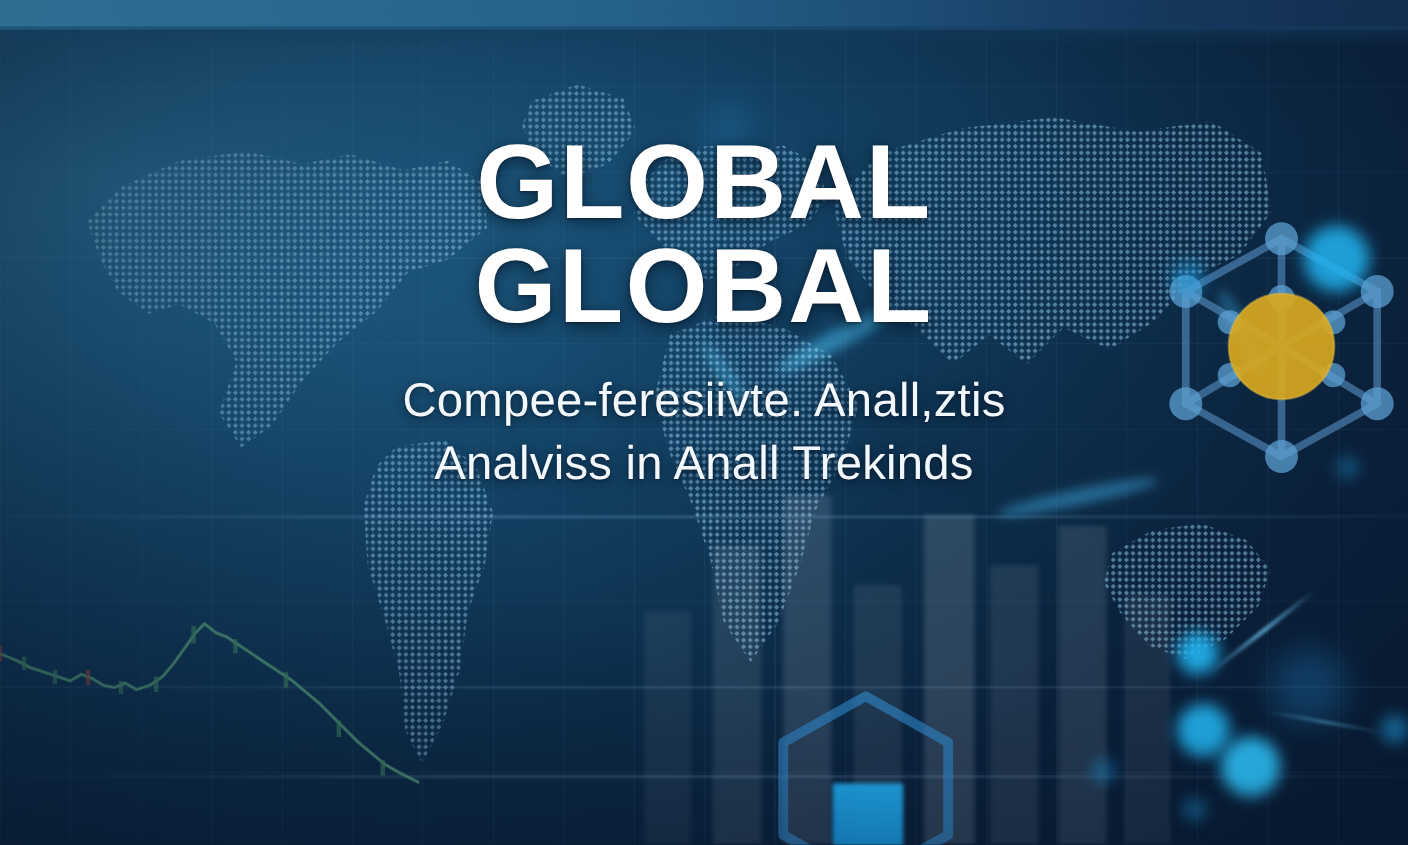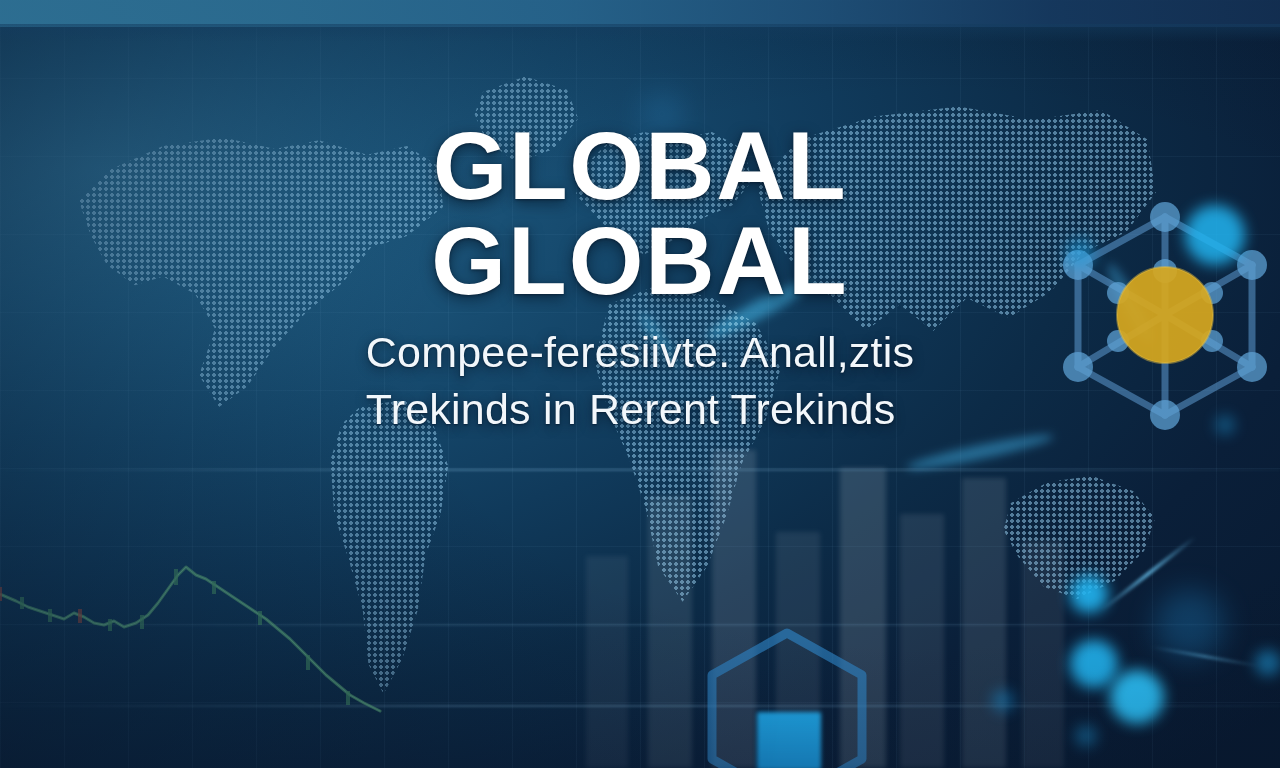--- a/index.html
+++ b/index.html
@@ -127,21 +127,22 @@
     line-height:.99;
     letter-spacing:1.5px;
     text-align:center;
     text-shadow:0 4px 14px rgba(3,14,30,.55), 0 1px 3px rgba(3,14,30,.55);
     white-space:nowrap;
   }
   #title-2 { letter-spacing:1px; }
   #title-3 { letter-spacing:2px; }
 
   #subtitle {
-    margin-top:16px;
+    margin-top:28px;
+    text-align:center;
     color:#f2f7fb;
     font-family:"Liberation Sans", sans-serif;
     font-weight:400;
     font-size:43px;
     line-height:1.33;
     letter-spacing:.2px;
     text-shadow:0 3px 11px rgba(3,14,30,.62), 0 1px 2px rgba(3,14,30,.5);
     white-space:nowrap;
   }
   .sub-line { display:block; }
@@ -262,17 +263,17 @@
 
   <div class="layer" id="bg-vignette"></div>
   <div class="layer" id="bg-topband"></div>
   <div class="layer" id="bg-topband-fade"></div>
 
   <div id="text-block">
     <div class="title-line" id="title-1">GLOBAL</div>
     <div class="title-line" id="title-3">GLOBAL</div>
     <div id="subtitle">
       <span class="sub-line">Compee-feresiivte. Anall,ztis</span>
-      <span class="sub-line">Trekinds in Rerent Trekinds</span>
+      <span class="sub-line">Analviss in Anall Trekinds</span>
     </div>
   </div>
 
 </div>
 
 </body></html>

